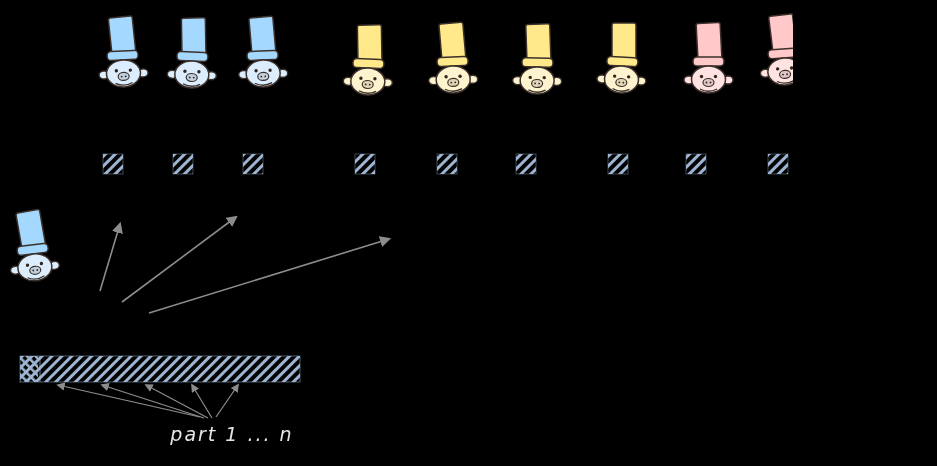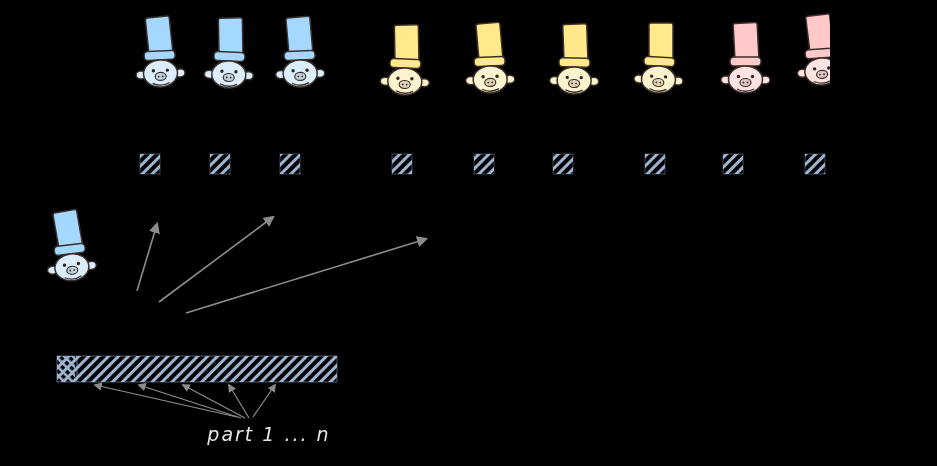--- a/index.html
+++ b/index.html
@@ -2,21 +2,20 @@
 <html style="--bg: #000000; --blue: #a5d8ff; --blueFace: #dceefe; --yellow: #ffe98a; --yellowFace: #fdf3cf; --pink: #ffc9c9; --pinkFace: #ffe2e2; --outline: #3b2f2a; --hatch: #9db5d1; --arrow: #8c8c8c; --text: #e6e6e6;"><head>
 <meta charset="utf-8">
 <style>
   html,body{margin:0;padding:0;background:#000;}
   .stage{
     position:relative;
     width:793px;height:466px;
     background:var(--bg,#000);
     overflow:hidden;
     font-family:"DejaVu Sans",sans-serif;
-    margin-left:37px;
   }
   svg{display:block;}
   .chef-blue  {--hat:var(--blue);  --face:var(--blueFace);}
   .chef-yellow{--hat:var(--yellow);--face:var(--yellowFace);}
   .chef-pink  {--hat:var(--pink);  --face:var(--pinkFace);}
   text.parts-label{
     fill:var(--text,#e6e6e6);
     font-size:19px;
     font-style:italic;
     letter-spacing:2px;

